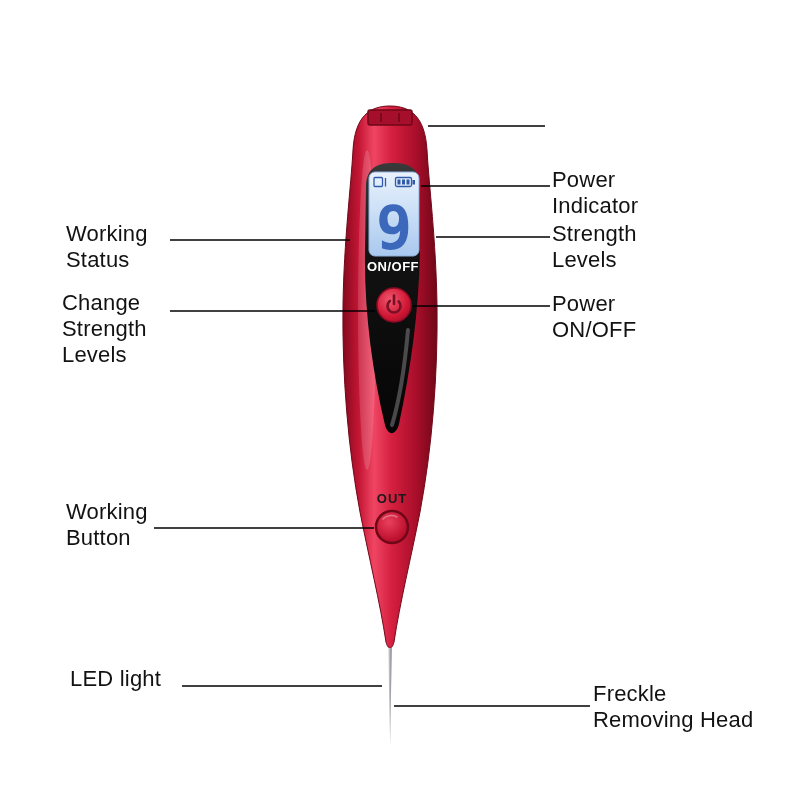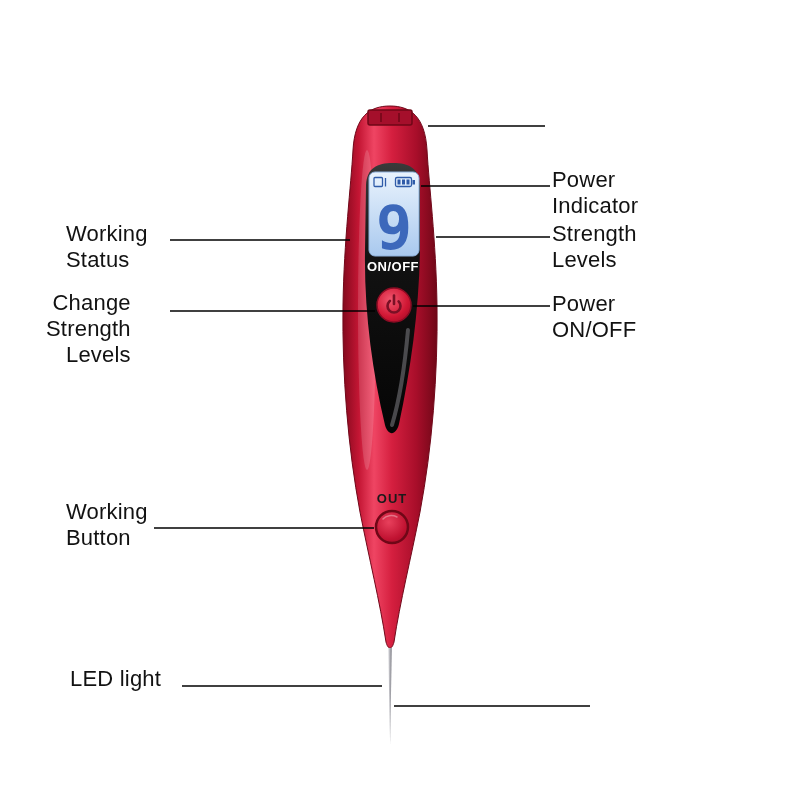--- a/index.html
+++ b/index.html
@@ -144,20 +144,22 @@
   </svg>
 
   <div class="callout-label" style="left:552px; top:167px;">Power
 Indicator</div>
   <div class="callout-label" style="left:552px; top:221px;">Strength
 Levels</div>
   <div class="callout-label" style="left:552px; top:291px;">Power
 ON/OFF</div>
   <div class="callout-label" style="left:66px;  top:221px;">Working
 Status</div>
-  <div class="callout-label" style="left:46px;  top:290px;text-align:right;">Change
+  <div class="callout-label" style="left:62px;  top:290px;">Change
 Strength
 Levels</div>
   <div class="callout-label" style="left:66px;  top:499px;">Working
 Button</div>
   <div class="callout-label" style="left:70px;  top:666px;">LED light</div>
+  <div class="callout-label" style="left:593px; top:681px;">Freckle
+Removing Head</div>
 
 </div>
 
 </body></html>

